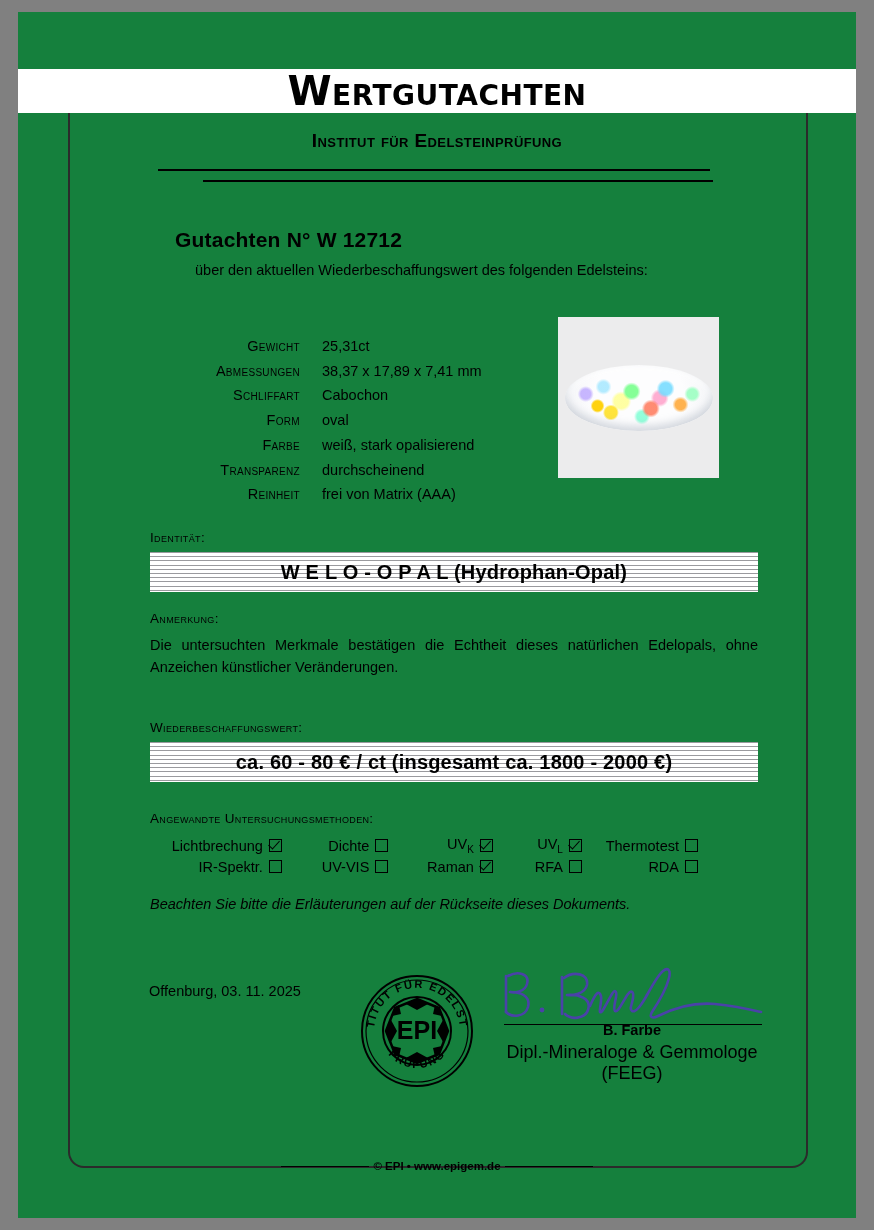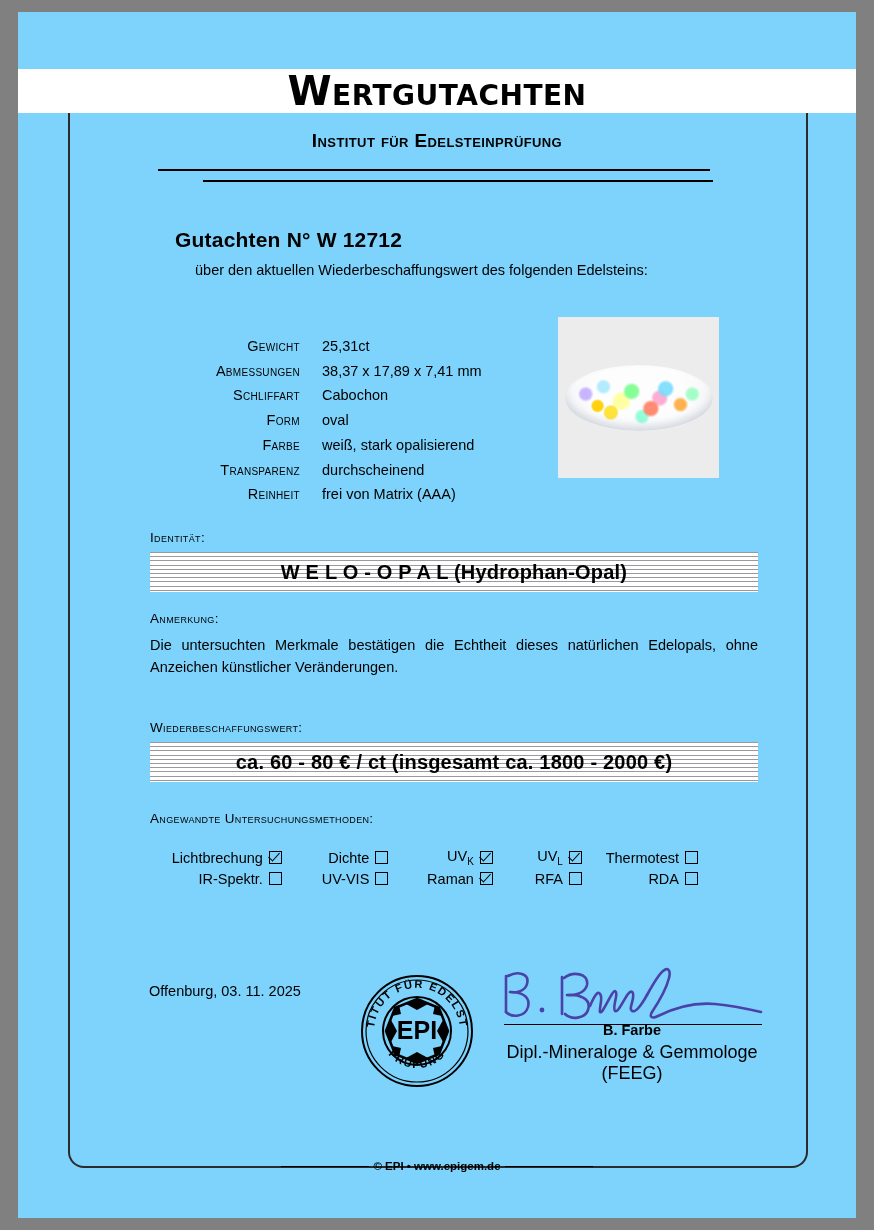--- a/index.html
+++ b/index.html
@@ -10,21 +10,21 @@
     font-family: "Liberation Sans", sans-serif;
     color: #000;
     overflow: hidden;
   }
 
   
   #page {
     position: absolute;
     left: 18px; top: 12px;
     width: 838px; height: 1206px;
-    background: #7dd3fc;
+    background: #15803d;
   }
 
   
   #frame {
     position: absolute;
     left: 50px; top: 78px;
     width: 740px; height: 1078px;
     border: 2px solid #2b2b2b;
     border-radius: 16px;
     border-top-color: transparent;
@@ -140,21 +140,20 @@
   #remark {
     position: absolute; left: 132px; top: 622px; width: 608px;
     font-size: 14.5px; line-height: 22px;
     text-align: justify;
   }
 
   
   #methods {
     position: absolute; left: 140px; top: 823px;
     width: 540px;
-    margin-top: 12px;
   }
   .m-row { display: flex; height: 21px; align-items: center; }
   .m-cell {
     display: flex; align-items: center; justify-content: flex-end;
     gap: 6px; font-size: 14.5px; white-space: nowrap;
   }
   .m-cell.c1 { width: 128px; }
   .m-cell.c2 { width: 110px; }
   .m-cell.c3 { width: 108px; }
   .m-cell.c4 { width: 92px; }
@@ -328,20 +327,21 @@
         <span>RFA</span>
         <span class="cb"></span>
       </div>
       <div class="m-cell c5">
         <span>RDA</span>
         <span class="cb"></span>
       </div>
     </div>
   </div>
 
+  <div id="notice">Beachten Sie bitte die Erläuterungen auf der Rückseite dieses Dokuments.</div>
 
   <div id="date">Offenburg, 03. 11. 2025</div>
 
   <div id="seal">
     <svg viewBox="0 0 114 114" width="114" height="114">
       <defs>
         <path id="arcTop" d="M 14,57 A 43,43 0 0 1 100,57" fill="none"></path>
         <path id="arcBot" d="M 20,57 A 37,37 0 0 0 94,57" fill="none"></path>
       </defs>
       <circle cx="57" cy="57" r="55" fill="none" stroke="#000" stroke-width="2"></circle>

